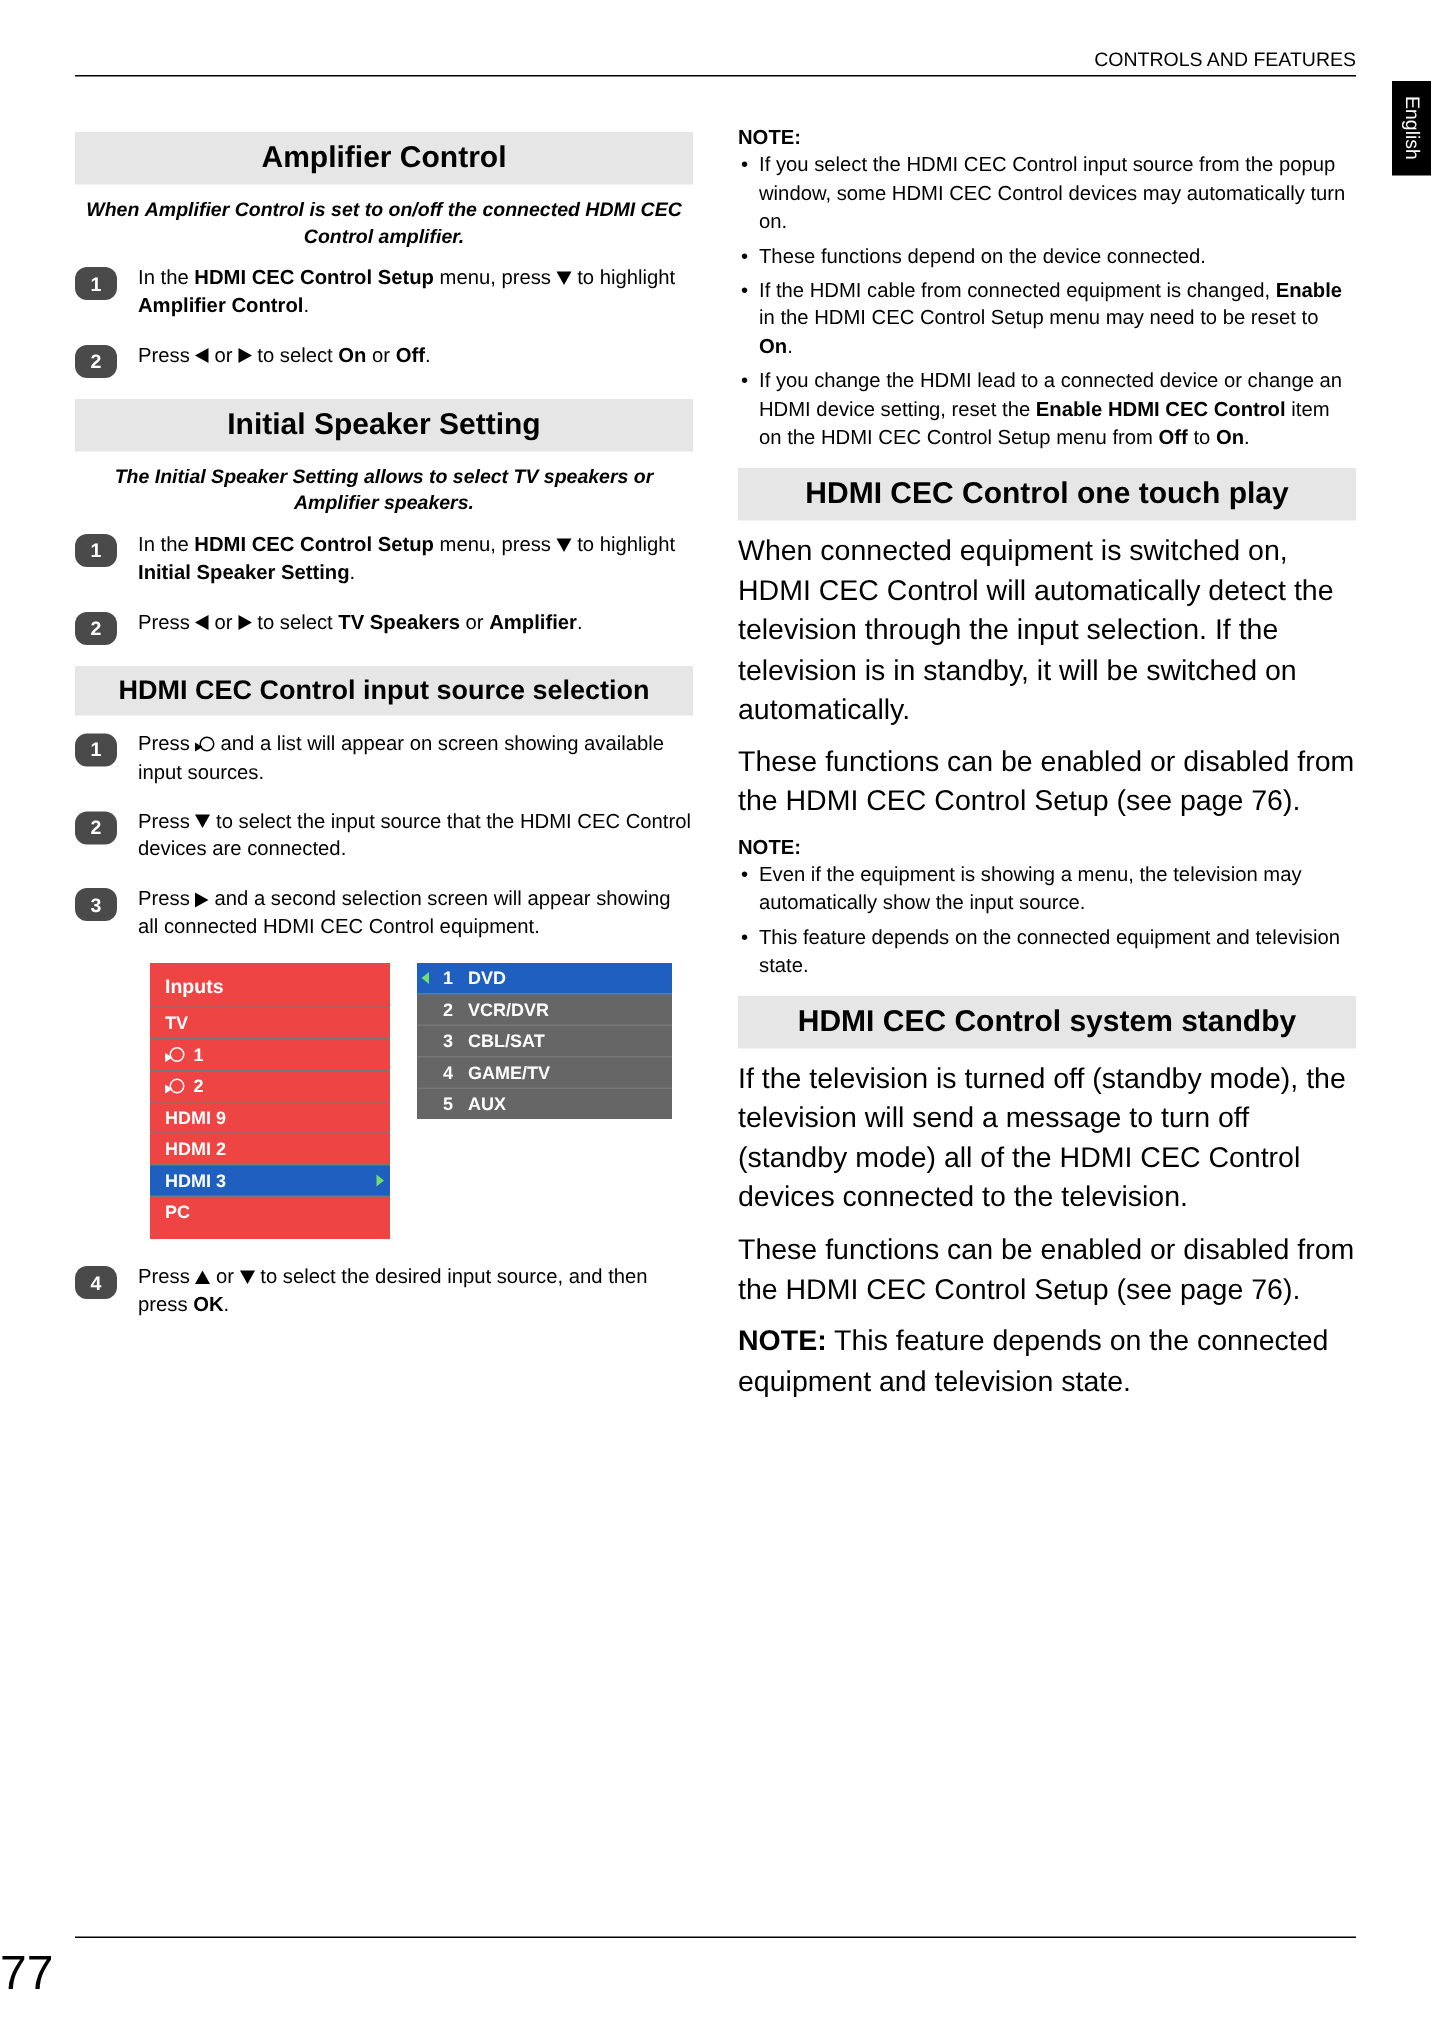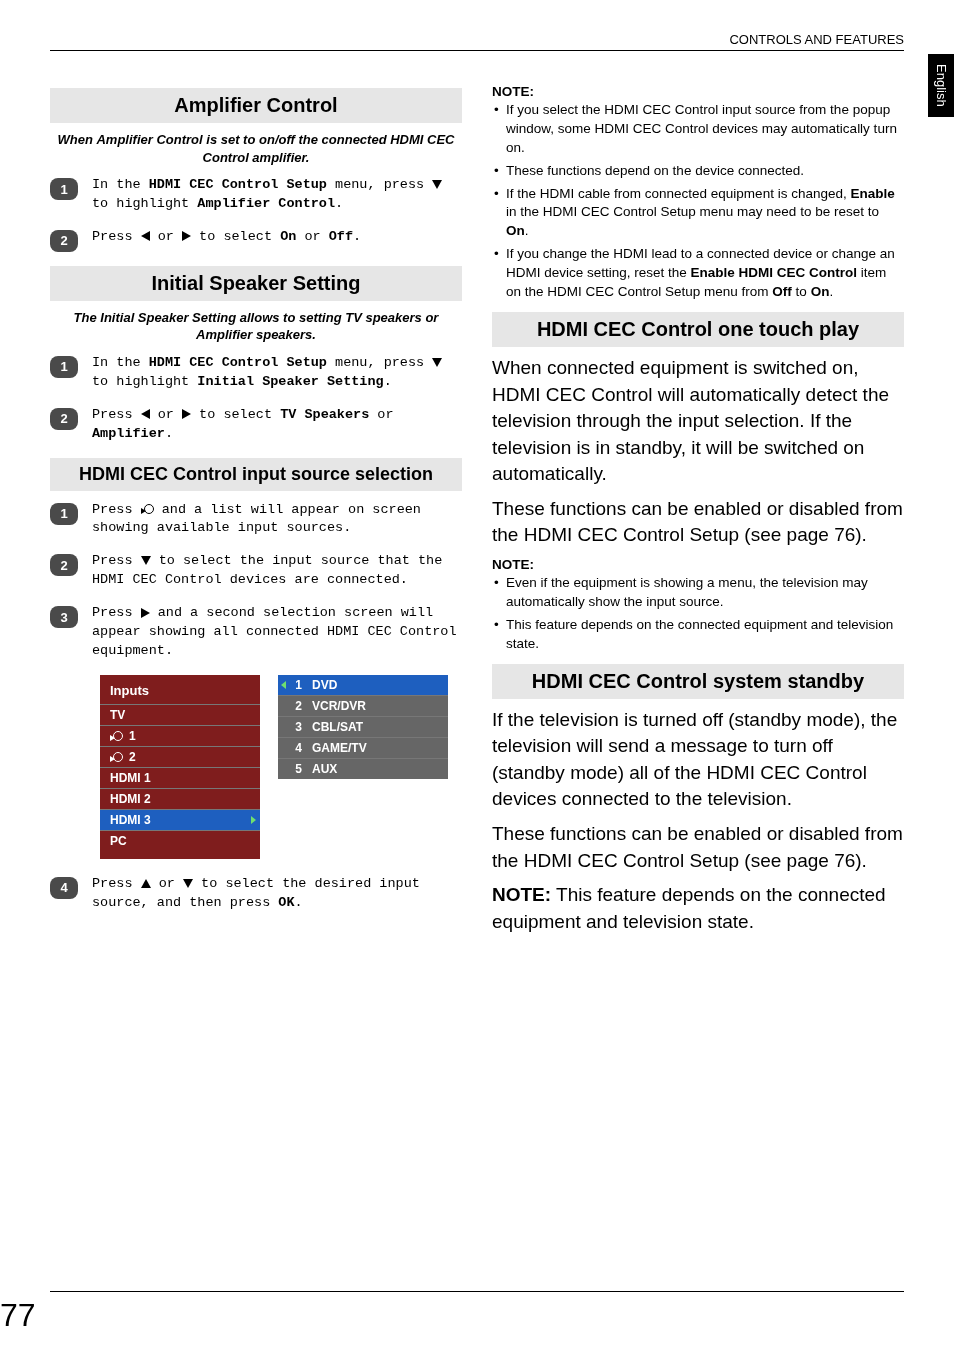--- a/index.html
+++ b/index.html
@@ -52,21 +52,21 @@
   }
   .step { display: flex; gap: 14px; margin: 10px 0 14px; }
   .badge {
     flex: 0 0 28px; height: 22px;
     background: #4a4a4a; color: #fff; font-weight: bold;
     border-radius: 8px;
     display: inline-flex; align-items: center; justify-content: center;
     font-size: 13px;
     margin-top: 2px;
   }
-  .step-text { font-size: 13.5px; line-height: 1.4; flex: 1; font-family: Liberation Mono, monospace; }
+  .step-text { font-size: 13.5px; line-height: 1.4; flex: 1; }
   .step-text b { font-weight: bold; }
   .para { font-size: 19px; line-height: 1.4; margin: 8px 0; }
   .note-label { font-weight: bold; font-size: 13.5px; margin-top: 6px; }
   ul.bullets { list-style: none; padding: 0; margin: 2px 0 8px; }
   ul.bullets li { font-size: 13.5px; line-height: 1.4; padding-left: 14px; position: relative; margin-bottom: 4px; }
   ul.bullets li::before { content: "•"; position: absolute; left: 2px; top: 0; }
   .arrow-down { display: inline-block; width: 0; height: 0; border-left: 5px solid transparent; border-right: 5px solid transparent; border-top: 9px solid #000; vertical-align: middle; }
   .arrow-up { display: inline-block; width: 0; height: 0; border-left: 5px solid transparent; border-right: 5px solid transparent; border-bottom: 9px solid #000; vertical-align: middle; }
   .arrow-left { display: inline-block; width: 0; height: 0; border-top: 5px solid transparent; border-bottom: 5px solid transparent; border-right: 9px solid #000; vertical-align: middle; }
   .arrow-right { display: inline-block; width: 0; height: 0; border-top: 5px solid transparent; border-bottom: 5px solid transparent; border-left: 9px solid #000; vertical-align: middle; }
@@ -81,21 +81,21 @@
     content: ""; position: absolute; left: 0; top: 5px;
     width: 0; height: 0; border-top: 3px solid transparent; border-bottom: 3px solid transparent; border-left: 5px solid #000;
   }
   .input-icon-w { display:inline-block; width:13px; height:12px; position:relative; vertical-align:middle;}
   .input-icon-w::before { content:""; position:absolute; right:0; top:1px; width:8px; height:8px; border:1.2px solid #fff; border-radius:50%;}
   .input-icon-w::after { content:""; position:absolute; left:0; top:5px; width:0; height:0; border-top:3px solid transparent; border-bottom:3px solid transparent; border-left:5px solid #fff;}
 
   
   .ui-wrap { display: flex; gap: 18px; margin: 12px 0 16px 50px; }
   .inputs-panel {
-    width: 160px; background: #7f1d1d; color: #fff; font-size: 12px; font-weight: bold;
+    width: 160px; background: #ef4444; color: #fff; font-size: 12px; font-weight: bold;
     padding: 4px 0 8px;
   }
   .inputs-panel .hdr { padding: 4px 10px 6px; font-size: 13px; }
   .inputs-panel .row {
     padding: 3px 10px; border-top: 1px solid #777; display:flex; align-items:center; gap:6px;
   }
   .inputs-panel .row.sel { background: #1e5fbf; position: relative; }
   .inputs-panel .row.sel::after {
     content: ""; position: absolute; right: 4px; top: 50%; transform: translateY(-50%);
     width: 0; height: 0; border-top: 4px solid transparent; border-bottom: 4px solid transparent; border-left: 5px solid #6fe06f;
@@ -139,21 +139,21 @@
 
     <div class="step">
       <span class="badge">2</span>
       <div class="step-text">
         <span>Press </span><span class="arrow-left"></span><span> or </span><span class="arrow-right"></span><span> to select </span><b>On</b><span> or </span><b>Off</b>.
       </div>
     </div>
 
     <div class="section-title">Initial Speaker Setting</div>
     <p class="intro">
-      <span>The </span><b style="font-style:italic">Initial Speaker Setting</b><span> allows to setting TV speakers or Amplifier speakers.</span>
+      <span>The </span><b style="font-style:italic">Initial Speaker Setting</b><span> allows to select TV speakers or Amplifier speakers.</span>
     </p>
 
     <div class="step">
       <span class="badge">1</span>
       <div class="step-text">
         <span>In the </span><b>HDMI CEC Control Setup</b><span> menu, press </span><span class="arrow-down"></span><span> to highlight </span><b>Initial Speaker Setting</b>.
       </div>
     </div>
 
     <div class="step">
@@ -191,21 +191,21 @@
         <div class="hdr">Inputs</div>
         <div class="row">TV</div>
         <div class="row">
             <span class="input-icon-w"></span>
             <span>1</span>
           </div>
         <div class="row">
             <span class="input-icon-w"></span>
             <span>2</span>
           </div>
-        <div class="row">HDMI 1</div>
+        <div class="row">HDMI 9</div>
         <div class="row">HDMI 2</div>
         <div class="row sel">HDMI 3</div>
         <div class="row">PC</div>
       </div>
       <div class="submenu">
         <div class="srow sel">
             <span class="num">1</span>
             <span>DVD</span>
           </div>
         <div class="srow">

